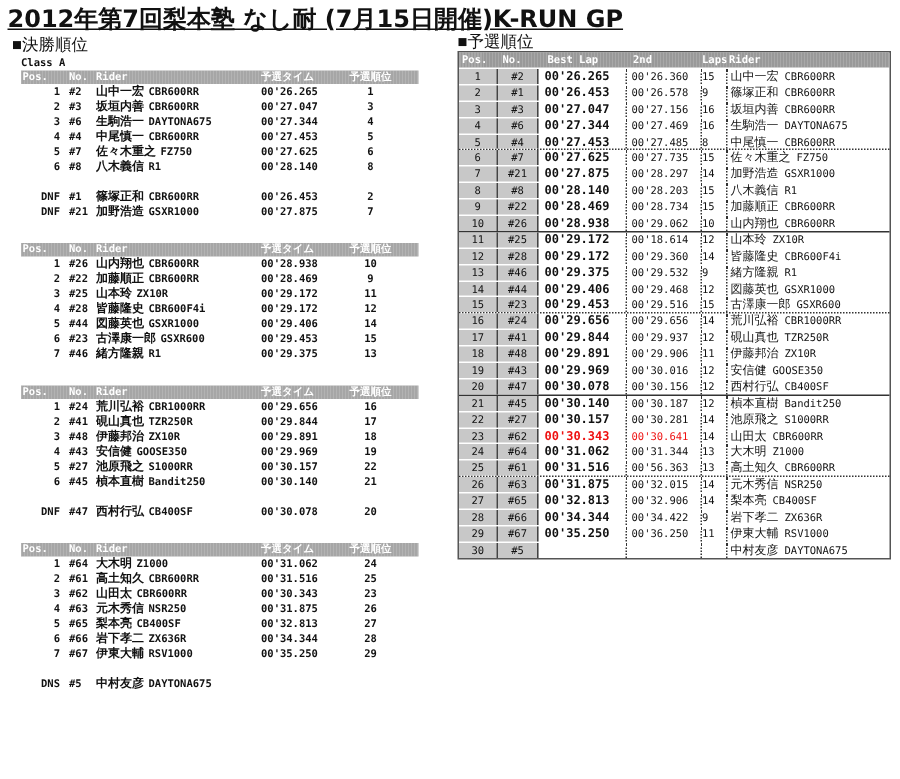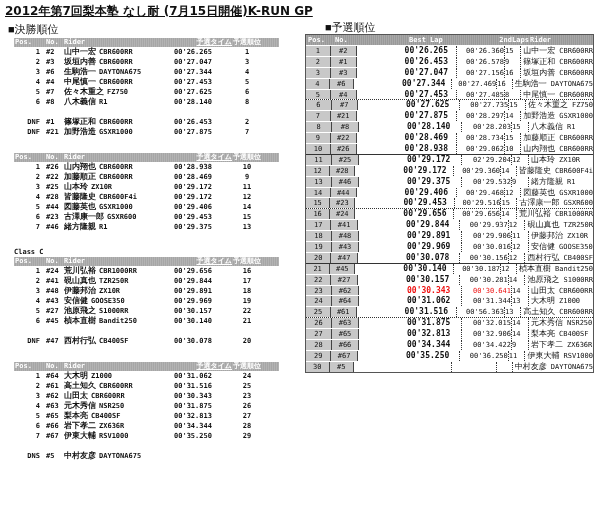--- a/index.html
+++ b/index.html
@@ -1,62 +1,63 @@
 <!DOCTYPE html>
 <html><head>
   <meta charset="utf-8">
   <style>
     html, body { margin: 0; padding: 0; background: #ffffff; }
     body { width: 600px; height: 519px; position: relative; overflow: hidden;
            font-family: "DejaVu Sans Mono", "Liberation Mono", monospace; color: #111; }
     .title { position: absolute; left: 5px; top: 3px; font-family: "DejaVu Sans", sans-serif;
-             font-size: 12px; font-weight: bold; text-decoration: underline; letter-spacing: 0px; white-space: nowrap; }
-    .sec-title { position: absolute; font-family: Liberation Mono, monospace; font-size: 11px; white-space: nowrap; text-align: right; }
+             font-size: 16px; font-weight: bold; text-decoration: underline; letter-spacing: 0px; white-space: nowrap; }
+    .sec-title { position: absolute; font-family: Liberation Sans, sans-serif; font-size: 11px; white-space: nowrap; text-align: right; }
     .left { position: absolute; left: 14px; top: 38px; width: 265px; }
     .cls { font-size: 7px; font-weight: bold; height: 9px; line-height: 9px; margin-top: 0; }
     .hdr { display: flex; height: 9px; line-height: 9px; font-size: 7px; color: #fff; font-weight: bold;
            background: #a6a6a6; background-image: repeating-linear-gradient(90deg, rgba(255,255,255,0.15) 0 1px, transparent 1px 2px); }
     .row { display: flex; height: 10px; line-height: 10px; font-size: 7px; font-weight: bold; white-space: nowrap; }
     .c-pos { width: 26px; text-align: right; padding-right: 6px; }
     .hdr .c-pos { text-align: left; padding-left: 1px; width: 31px; padding-right: 0; }
     .c-no { width: 18px; }
     .c-rider { width: 110px; overflow: hidden; }
     .c-rider .nm { font-family: "DejaVu Sans", sans-serif; font-size: 8px; margin-right: 3px; }
     .c-time { width: 58px; text-align: left; }
     .c-rank { width: 30px; text-align: center; }
-    .hdr .c-time { width: 58px; text-align: right; font-family: "DejaVu Sans", sans-serif; text-decoration: underline; }
+    .hdr .c-time { width: 58px; text-align: left; font-family: "DejaVu Sans", sans-serif; }
     .hdr .c-rank { font-family: Liberation Serif, serif; }
     .gap { height: 10px; }
     .gap-s { height: 6px; }
 
     .right { position: absolute; left: 305px; top: 34px; width: 287px; border: 1px solid #555; }
     .rhdr { display: flex; height: 10px; line-height: 10px; font-size: 7px; font-weight: bold; color: #fff;
             background: #999; background-image: repeating-linear-gradient(90deg, rgba(255,255,255,0.15) 0 1px, transparent 1px 2px); }
     .rrow { display: flex; height: 10.9px; line-height: 10.9px; font-size: 7px; white-space: nowrap; border-top: 1px solid transparent; box-sizing: border-box; }
     .rrow.sep-solid { border-top: 1px solid #333; }
     .rrow.sep-dot { border-top: 1px dotted #333; }
     .r-pos { width: 25px; text-align: center; background: #c8c8c8; }
     .r-no { width: 26px; text-align: center; background: #c8c8c8; border-left: 1px solid #444; border-right: 1px solid #444; }
-    .r-best { width: 54px; padding-left: 4px; font-weight: bold; font-size: 8px; border-right: 1px dotted #333; margin-left: 44px; }
-    .r-2nd { width: 46px; padding-left: 3px; border-right: 1px dotted #333; text-align: right; }
+    .r-best { width: 54px; padding-left: 4px; font-weight: bold; font-size: 8px; border-right: 1px dotted #333; }
+    .r-2nd { width: 46px; padding-left: 3px; border-right: 1px dotted #333; }
     .r-laps { width: 14px; text-align: left; padding-right: 2px; border-right: 1px dotted #333; }
     .r-rider { padding-left: 2px; }
     .r-rider .nm { font-family: "DejaVu Sans", sans-serif; font-size: 8px; margin-right: 4px; }
     .rhdr .r-pos, .rhdr .r-no { background: transparent; border: none; text-align: left; padding-left: 2px; }
     .rhdr .r-best, .rhdr .r-2nd, .rhdr .r-laps { border: none; font-weight: bold; font-size: 7px; }
     .red { color: #ee1111; }
   </style>
 </head>
 <body>
 
 <div class="title">2012年第7回梨本塾 なし耐 (7月15日開催)K-RUN GP</div>
 <div class="sec-title" style="left:8px;top:22px;">■決勝順位</div>
-<div class="sec-title" style="left:305px;top:20px;margin-left:20px;">■予選順位</div>
+<div class="sec-title" style="left:305px;top:20px;">■予選順位</div>
 
 <div class="left" id="left">
+    <div class="cls">Class A</div>
     <div class="hdr">
       <span class="c-pos">Pos.</span>
       <span class="c-no">No.</span>
       <span class="c-rider">Rider</span>
       <span class="c-time">予選タイム</span>
       <span class="c-rank">予選順位</span>
     </div>
     <div class="row">
       <span class="c-pos">1</span>
       <span class="c-no">#2</span>
@@ -167,21 +168,20 @@
     </div>
     <div class="row">
       <span class="c-pos">7</span>
       <span class="c-no">#46</span>
       <span class="c-rider"><span class="nm">緒方隆親</span><span>R1</span></span>
       <span class="c-time">00'29.375</span>
       <span class="c-rank">13</span>
     </div>
     <div class="gap"></div>
     <div class="gap-s"></div>
-    <div class="cls">Class C</div>
     <div class="hdr">
       <span class="c-pos">Pos.</span>
       <span class="c-no">No.</span>
       <span class="c-rider">Rider</span>
       <span class="c-time">予選タイム</span>
       <span class="c-rank">予選順位</span>
     </div>
     <div class="row">
       <span class="c-pos">1</span>
       <span class="c-no">#24</span>
@@ -387,21 +387,21 @@
       <span class="r-no">#26</span>
       <span class="r-best">00'28.938</span>
       <span class="r-2nd">00'29.062</span>
       <span class="r-laps">10</span>
       <span class="r-rider"><span class="nm">山内翔也</span><span>CBR600RR</span></span>
     </div>
     <div class="rrow sep-solid">
       <span class="r-pos">11</span>
       <span class="r-no">#25</span>
       <span class="r-best">00'29.172</span>
-      <span class="r-2nd">02'29.204</span>
+      <span class="r-2nd">00'18.614</span>
       <span class="r-laps">12</span>
       <span class="r-rider"><span class="nm">山本玲</span><span>ZX10R</span></span>
     </div>
     <div class="rrow ">
       <span class="r-pos">12</span>
       <span class="r-no">#28</span>
       <span class="r-best">00'29.172</span>
       <span class="r-2nd">00'29.360</span>
       <span class="r-laps">14</span>
       <span class="r-rider"><span class="nm">皆藤隆史</span><span>CBR600F4i</span></span>

